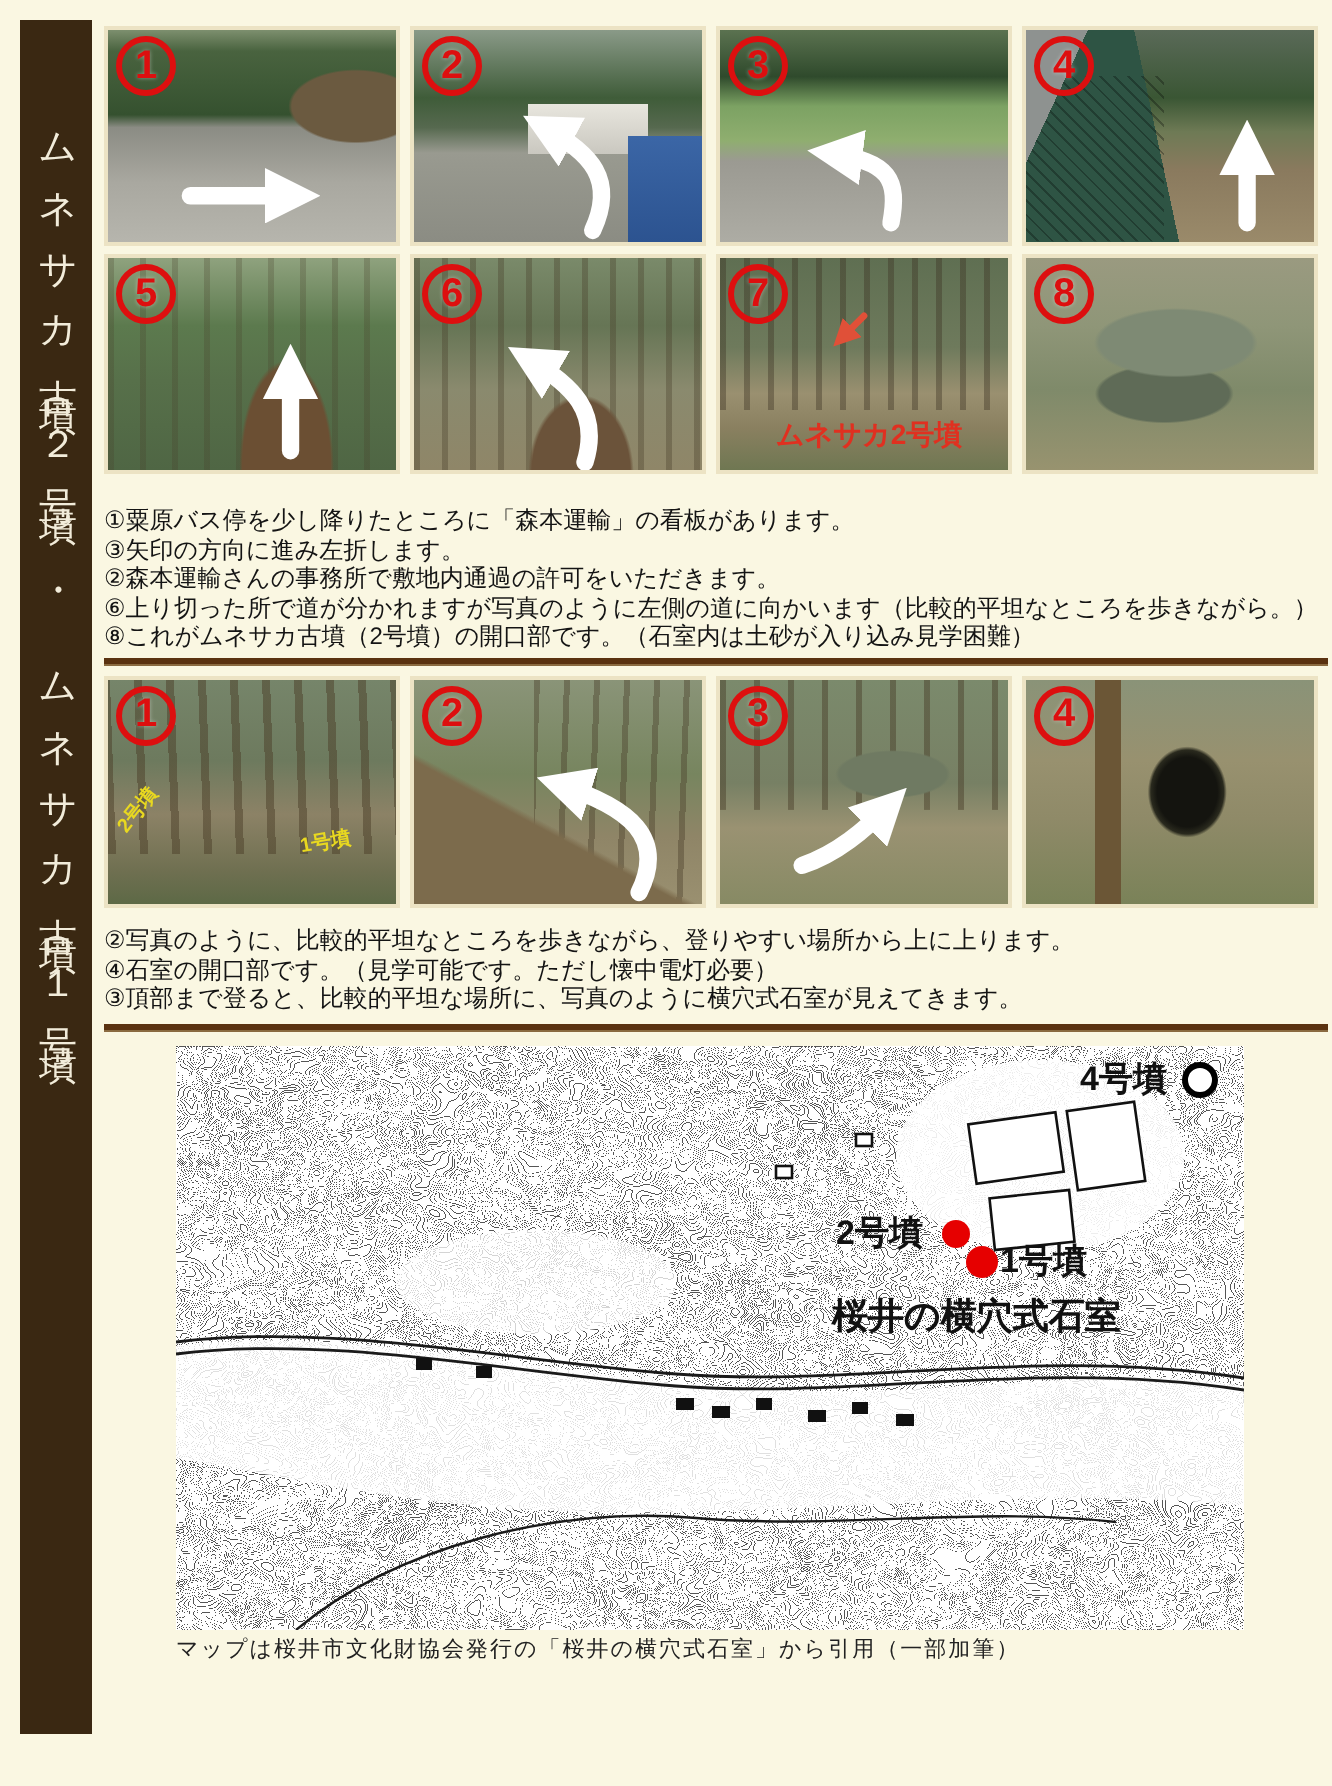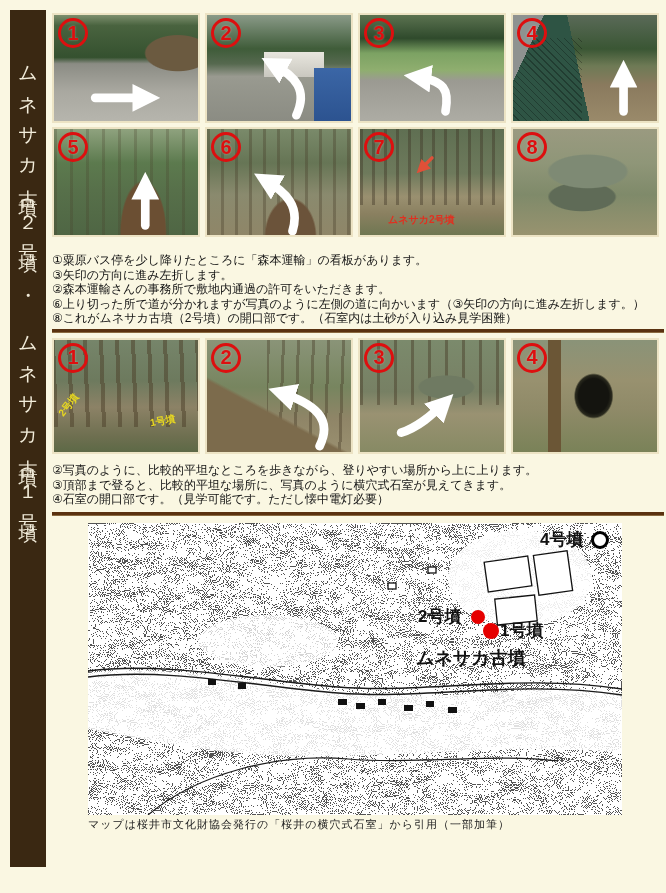--- a/index.html
+++ b/index.html
@@ -43,21 +43,21 @@
     width:30px; height:30px; border:3px solid #dd0f0f; border-radius:50%;
     color:#dd0f0f; font-size:20px; font-weight:bold;
     display:flex; align-items:center; justify-content:center;
     text-shadow:0 0 2px rgba(255,255,255,.4);
   }
   .arr { position:absolute; inset:0; width:100%; height:100%; z-index:2; }
   .arr path { stroke:#fff; stroke-width:9; fill:none; stroke-linecap:round; }
   .arr.red path { stroke:#e05038; stroke-width:3.5; }
 
   .ph-label { position:absolute; z-index:3; font-weight:bold; white-space:nowrap; }
-  .ph-label.redtxt { left:28px; bottom:8px; color:#e03020; font-size:10px; }
+  .ph-label.redtxt { left:28px; bottom:8px; color:#e03020; font-size:14px; }
   .ph-label.y1 { left:2px; top:58px; color:#e8d820; font-size:10px; transform:rotate(-52deg); }
   .ph-label.y2 { left:96px; top:74px; color:#e8d820; font-size:10px; transform:rotate(-10deg); }
 
   
   .sc11 { background:
     radial-gradient(ellipse 58px 32px at 86% 36%, #6b5a40 0 55%, transparent 58%),
     linear-gradient(to bottom,#7d8f6e 0%,#49633f 10%,#35512f 40%,#8b8c84 46%,#a9a8a0 72%,#b6b5ad 100%); }
   .sc12 { background:
     linear-gradient(#3b66a6,#2c5390) 100% 100%/26% 50% no-repeat,
     linear-gradient(#e8e6de,#c9c7bf) 68% 46%/42% 24% no-repeat,
@@ -197,21 +197,21 @@
     </figure>
     <figure class="ph sc18">
       <span class="num">8</span>
     </figure>
   </div>
 
   <div class="steps steps1">
     <div class="step">①粟原バス停を少し降りたところに「森本運輸」の看板があります。</div>
     <div class="step">③矢印の方向に進み左折します。</div>
     <div class="step">②森本運輸さんの事務所で敷地内通過の許可をいただきます。</div>
-    <div class="step">⑥上り切った所で道が分かれますが写真のように左側の道に向かいます（③矢印の方向に進み左折します。）</div>
+    <div class="step">⑥上り切った所で道が分かれますが写真のように左側の道に向かいます（比較的平坦なところを歩きながら。）</div>
     <div class="step">⑧これがムネサカ古墳（2号墳）の開口部です。（石室内は土砂が入り込み見学困難）</div>
   </div>
 
   <div class="divider div1"></div>
 
   <div class="prow row3">
     <figure class="ph sc21">
       <span class="num">1</span>
       <span class="ph-label y1">2号墳</span>
       <span class="ph-label y2">1号墳</span>
@@ -228,22 +228,22 @@
           <path d="M42 96 C60 90 74 78 88 64" marker-end="url(#ah)"></path>
         </svg>
     </figure>
     <figure class="ph sc24">
       <span class="num">4</span>
     </figure>
   </div>
 
   <div class="steps steps2">
     <div class="step">②写真のように、比較的平坦なところを歩きながら、登りやすい場所から上に上ります。</div>
+    <div class="step">④石室の開口部です。（見学可能です。ただし懐中電灯必要）</div>
     <div class="step">③頂部まで登ると、比較的平坦な場所に、写真のように横穴式石室が見えてきます。</div>
-    <div class="step">④石室の開口部です。（見学可能です。ただし懐中電灯必要）</div>
   </div>
 
   <div class="divider div2"></div>
 
   <div class="map-wrap">
     <div class="topo">
       <svg width="534" height="292" viewBox="0 0 534 292" preserveAspectRatio="none">
         <defs>
           <filter id="contours" x="0%" y="0%" width="100%" height="100%">
             <feTurbulence type="fractalNoise" baseFrequency="0.014 0.02" numOctaves="3" seed="11" result="n"></feTurbulence>
@@ -289,18 +289,18 @@
           <rect x="120" y="156" width="8" height="6"></rect>
         </g>
       </svg>
 
       <span class="map-label lb4">4号墳</span>
       <span class="marker mk4"></span>
       <span class="map-label lb2">2号墳</span>
       <span class="marker mk2"></span>
       <span class="marker mk1"></span>
       <span class="map-label lb1">1号墳</span>
-      <span class="map-label lbg">ムネサカ古墳</span>
+      <span class="map-label lbg">桜井の横穴式石室</span>
     </div>
     <div class="map-caption">マップは桜井市文化財協会発行の「桜井の横穴式石室」から引用（一部加筆）</div>
   </div>
 
 </main>
 
 </body></html>

